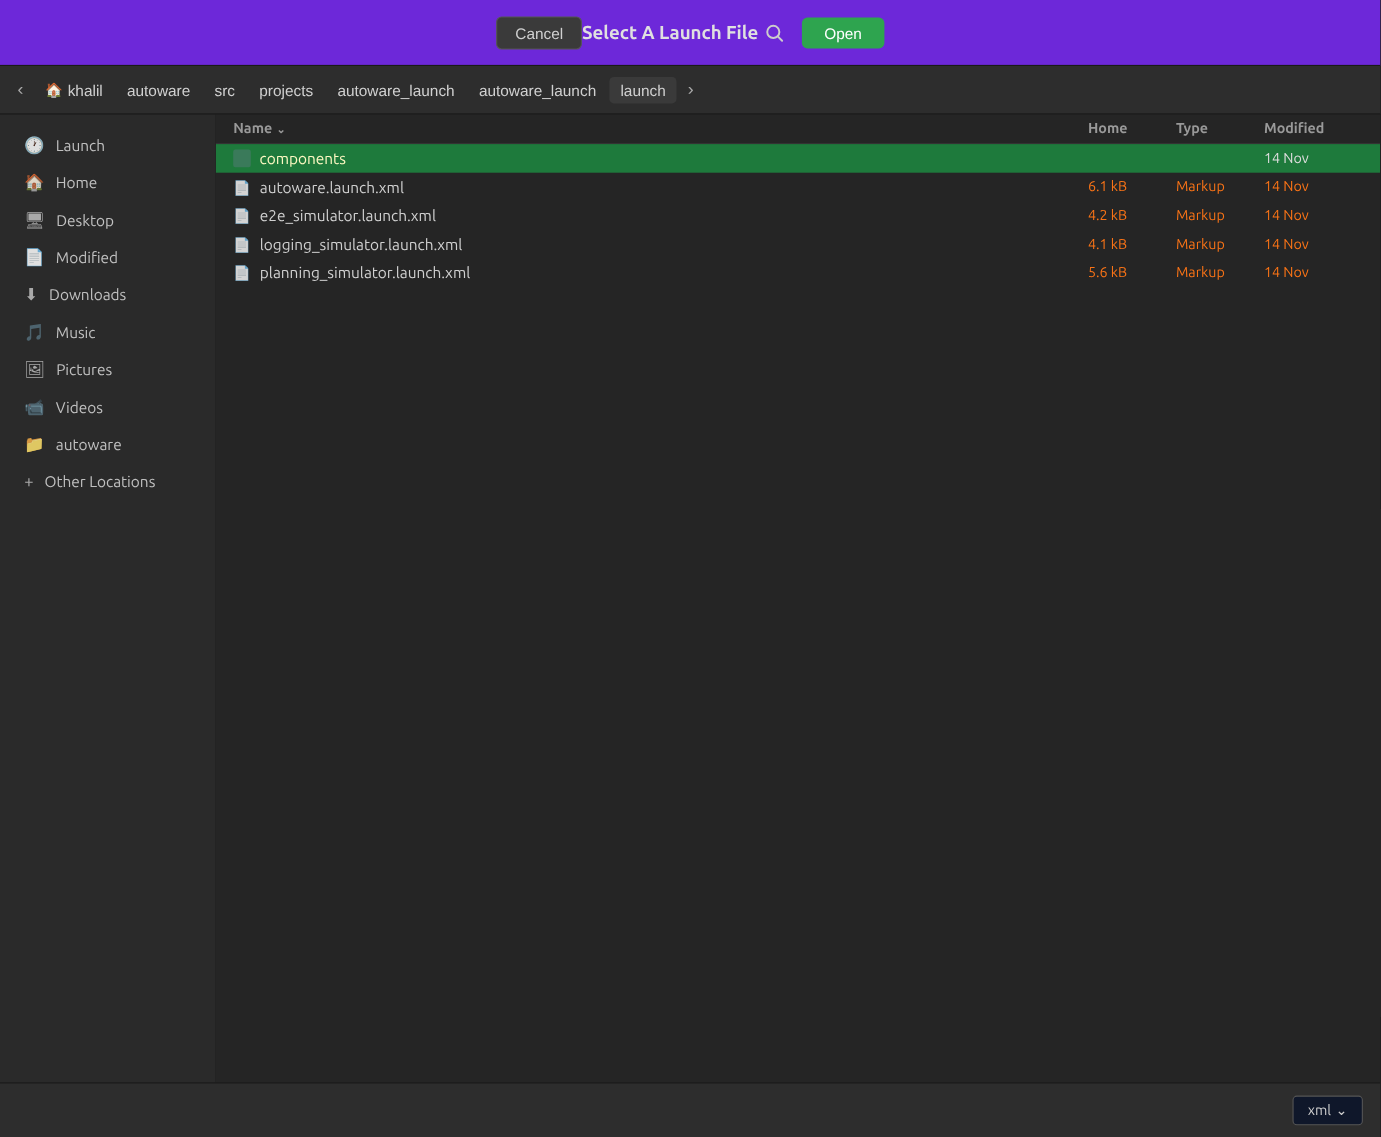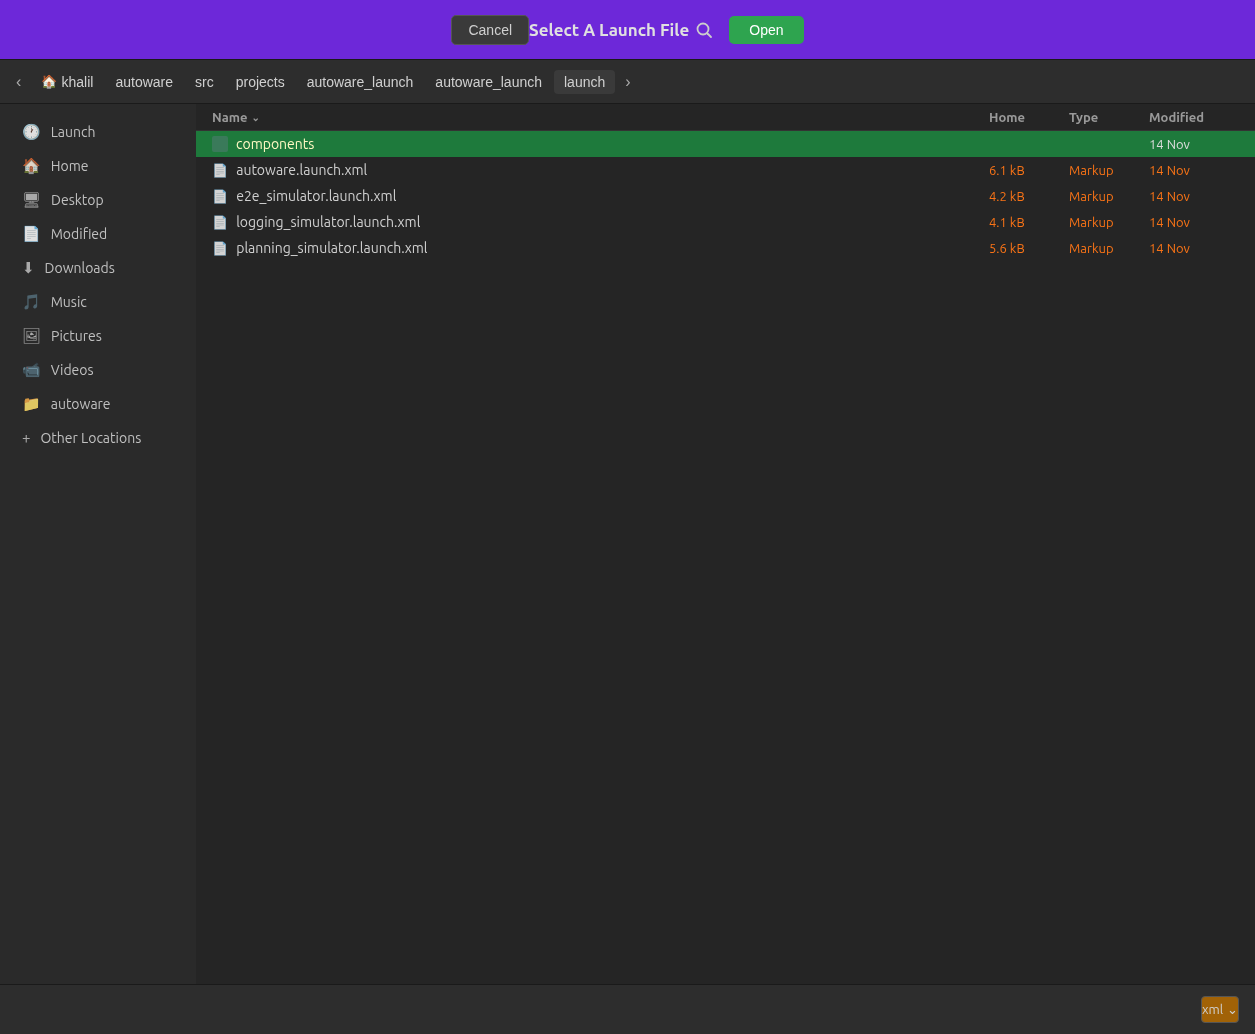--- a/index.html
+++ b/index.html
@@ -212,28 +212,29 @@
     .bottom-bar {
       background: #2d2d2d;
       height: 50px;
       display: flex;
       align-items: center;
       justify-content: flex-end;
       padding: 0 16px;
       border-top: 1px solid #1a1a1a;
     }
     .filter-dropdown {
-      background: #a16207;
+      background: #0f172a;
       border: 1px solid #555;
       color: #d0d0d0;
-      padding: 5px 0;
+      padding: 5px 13px;
       border-radius: 4px;
       font-size: 13px;
       cursor: pointer;
       display: flex;
+      align-items: center;
       gap: 4px;
     }
 
     
     ::-webkit-scrollbar { width: 6px; }
     ::-webkit-scrollbar-track { background: transparent; }
     ::-webkit-scrollbar-thumb { background: #555; border-radius: 3px; }
   </style>
 </head>
 <body>

